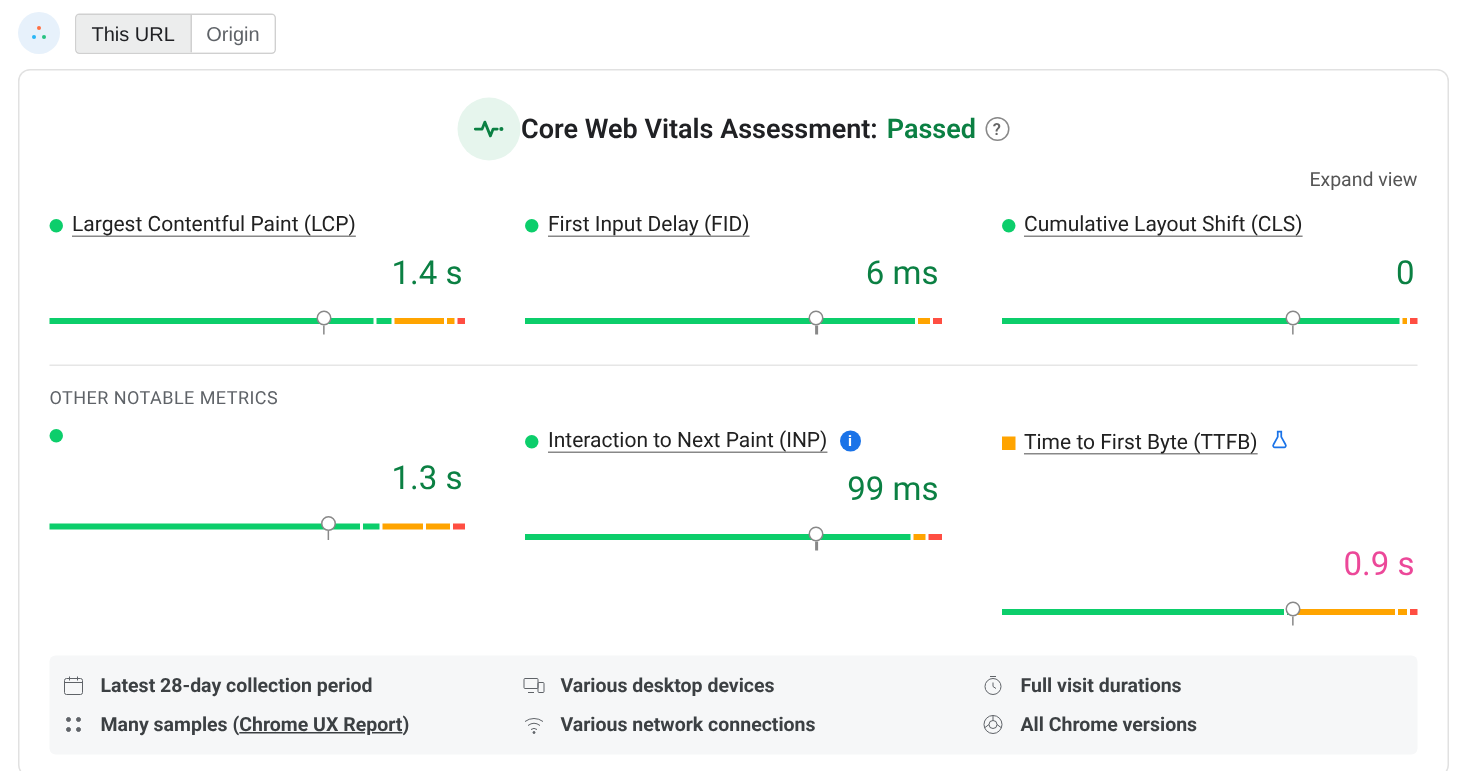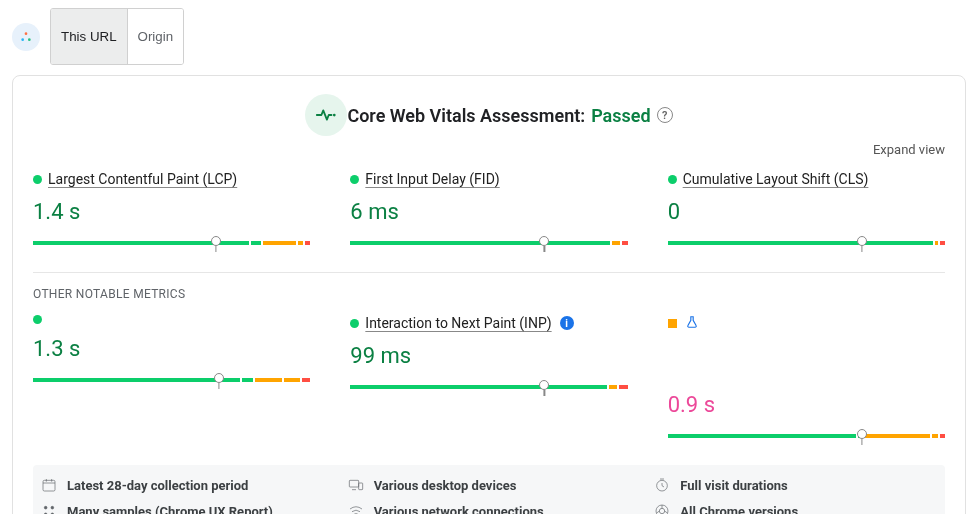--- a/index.html
+++ b/index.html
@@ -36,21 +36,21 @@
     color: #202124;
   }
   .toggle-group {
     display: flex;
     border: 1px solid #d0d0d0;
     border-radius: 3px;
     overflow: hidden;
     font-size: 13px;
   }
   .toggle-opt {
-    padding: 20px 10px;
+    padding: 5px 10px;
     background: #fff;
     color: #5f6368;
     cursor: pointer;
     border: none;
   }
   .toggle-opt.active {
     background: #eceded;
     color: #202124;
   }
   .toggle-opt:first-child { border-right: 1px solid #d0d0d0; }
@@ -144,21 +144,21 @@
     font-weight: 700;
     display: inline-flex; align-items: center; justify-content: center;
     margin-left: 2px;
   }
   .flask-icon {
     color: #1a73e8;
     font-size: 13px;
     margin-left: 2px;
   }
   .metric-value {
-    text-align: left;
+    text-align: right;
     font-size: 22px;
     font-weight: 400;
     padding-right: 2px;
   }
   .metric-value.green { color: #0b8043; }
   .metric-value.orange { color: #ec4899; margin-top: 48px; }
 
   .bar-wrap { position: relative; height: 14px; }
   .bar {
     position: absolute;
@@ -343,20 +343,21 @@
               <div class="seg green" style="width: 94%;"></div>
               <div class="seg orange" style="width: 3%;"></div>
               <div class="seg red" style="width: 3%;"></div>
             </div>
             <div class="marker" style="left: 70%;"></div>
           </div>
         </div>
         <div class="metric">
           <div class="metric-head">
             <span class="status-dot orange"></span>
+            <span class="metric-name">Time to First Byte (TTFB)</span>
             <span class="flask-icon"><svg width="14" height="14" viewBox="0 0 24 24" fill="none" stroke="#1a73e8" stroke-width="2">
                 <path d="M9 3h6M10 3v6l-5 9a2 2 0 0 0 2 3h10a2 2 0 0 0 2-3l-5-9V3"></path>
               </svg></span>
           </div>
           <div class="metric-value orange">0.9 s</div>
           <div class="bar-wrap">
             <div class="bar">
               <div class="seg green" style="width: 70%;"></div>
               <div class="seg green" style="width: 1%;"></div>
               <div class="seg orange" style="width: 25%;"></div>

